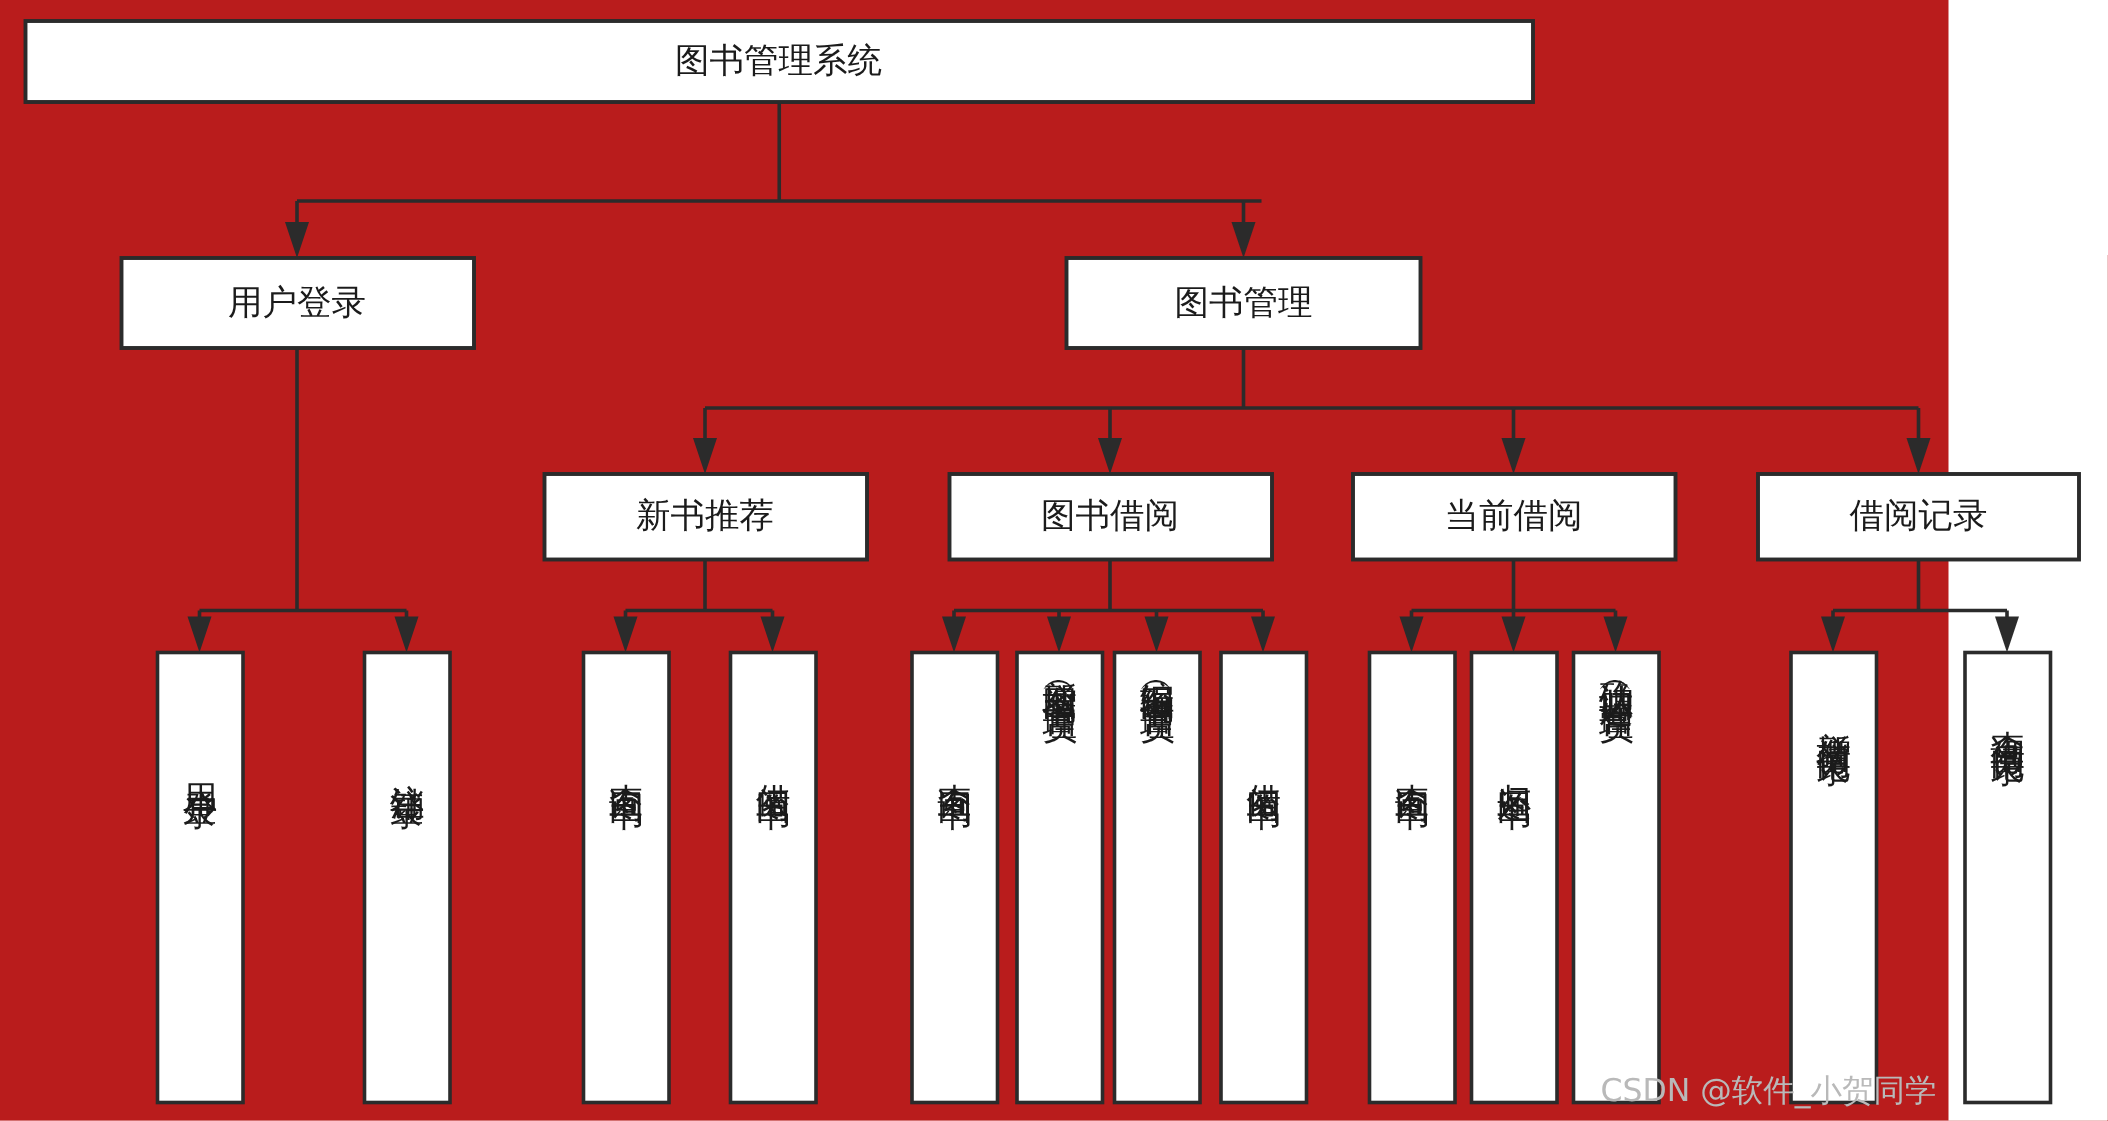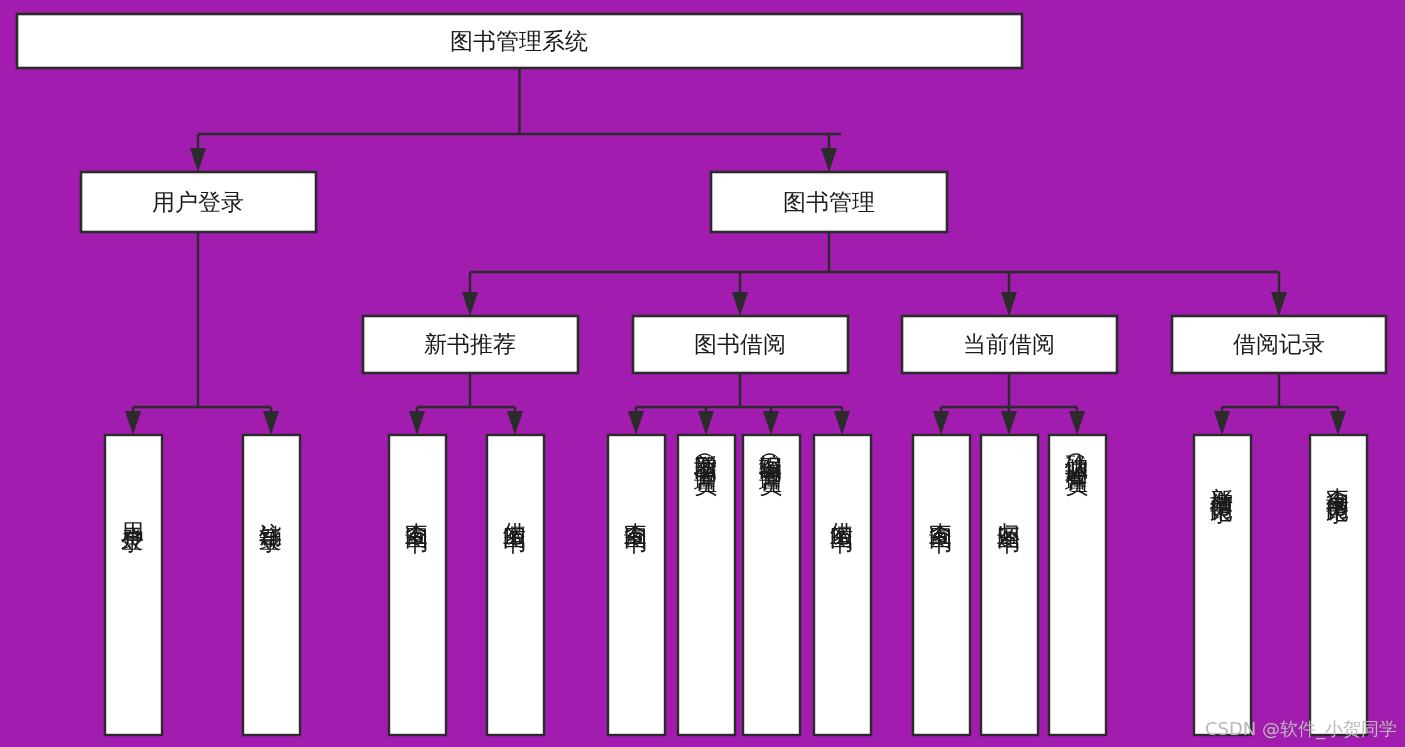--- a/index.html
+++ b/index.html
@@ -9,23 +9,23 @@
     background: #ffffff;
   }
   body {
     width: 1405px;
     height: 747px;
     overflow: hidden;
     font-family: "DejaVu Sans", "Liberation Sans", sans-serif;
   }
   #diagram-root {
     position: relative;
-    width: 1405px;
+    width: 1299px;
     height: 747px;
-    background: #a21caf;
+    background: #b91c1c;
   }
   svg#flowchart {
     display: block;
     width: 1405px;
     height: 747px;
   }
   .node-box {
     fill: #ffffff;
     stroke: #2b2b2b;
     stroke-width: 2.6;
@@ -59,21 +59,21 @@
     text-anchor: middle;
     writing-mode: vertical-rl;
     glyph-orientation-vertical: 0;
     letter-spacing: 3px;
   }
   .watermark {
     position: absolute;
     right: 8px;
     bottom: 6px;
     font-family: "DejaVu Sans", "Liberation Sans", sans-serif;
-    font-size: 18px;
+    font-size: 21px;
     color: #b9b9b9;
     white-space: nowrap;
     pointer-events: none;
     user-select: none;
   }
 </style>
 </head>
 <body>
 
 <div id="diagram-root">

